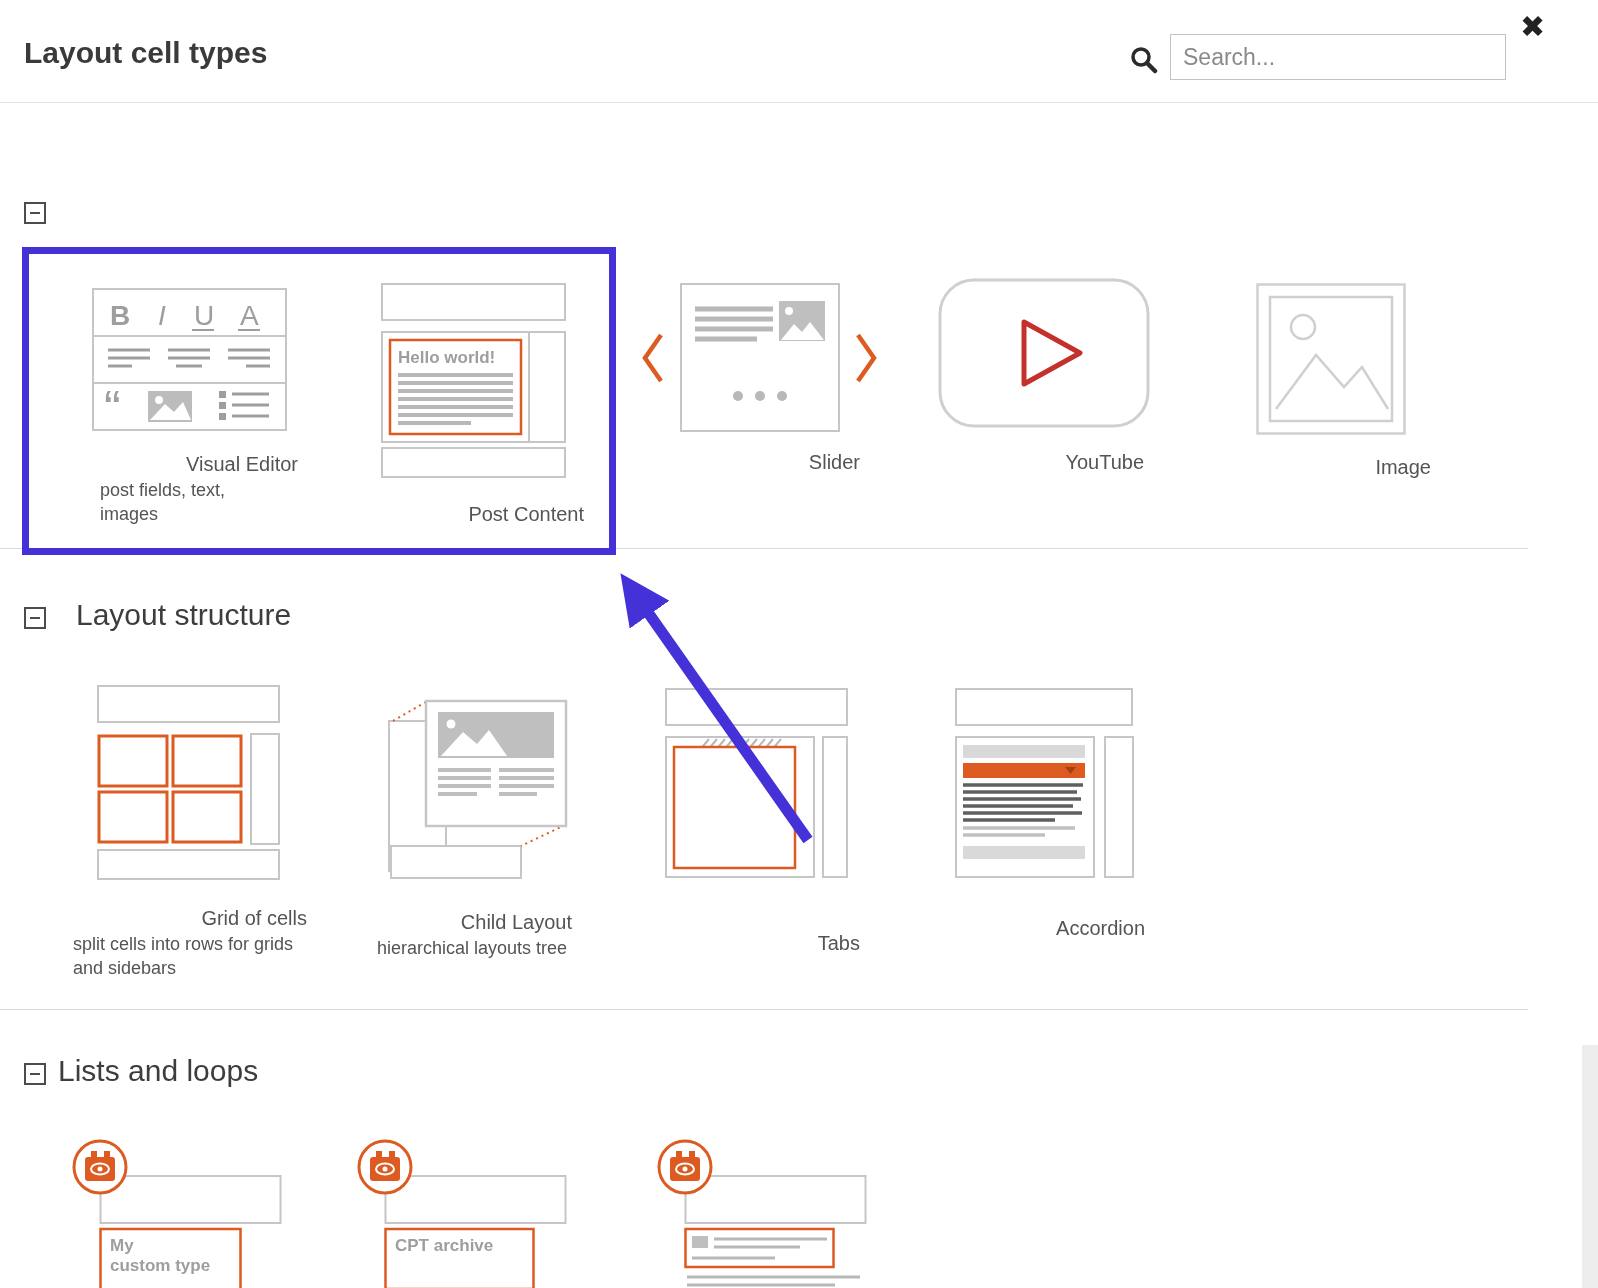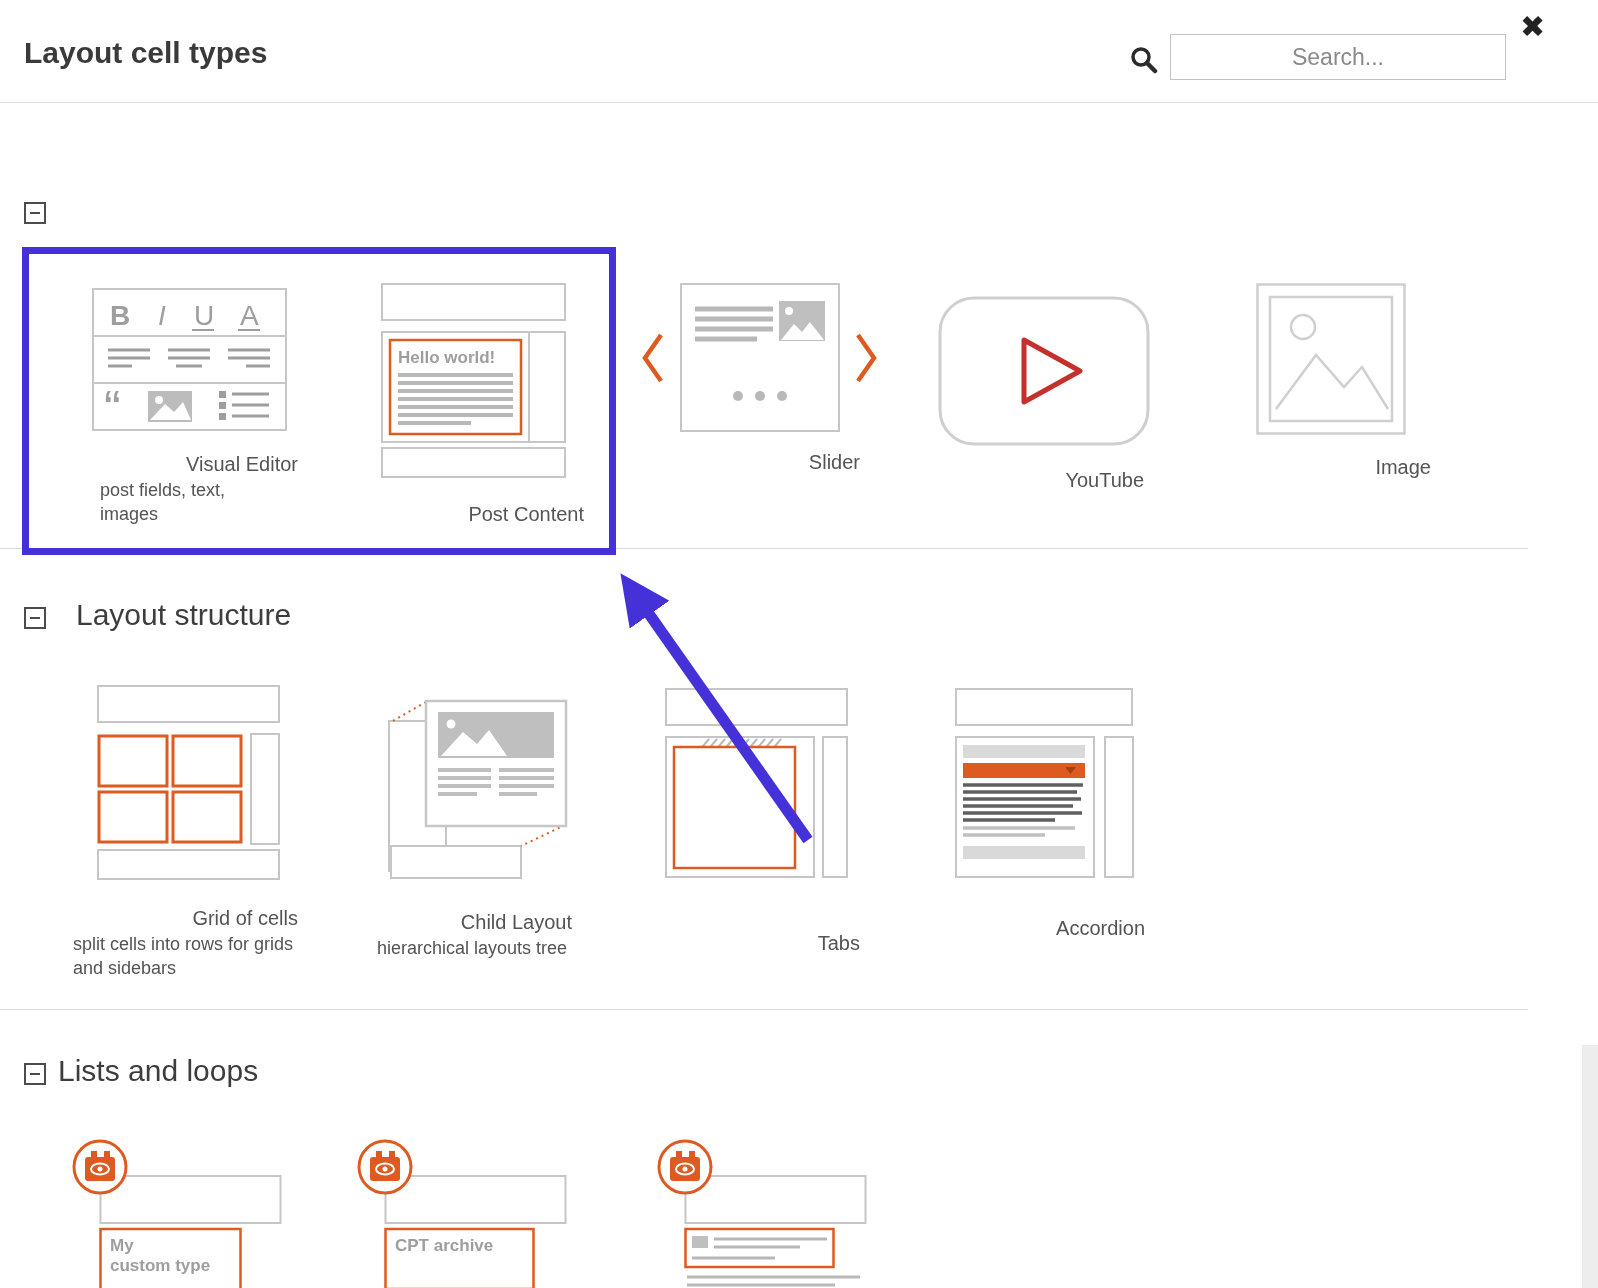--- a/index.html
+++ b/index.html
@@ -6,21 +6,21 @@
   html,body { width:1598px; height:1288px; }
   body { font-family:"Liberation Sans","DejaVu Sans",sans-serif; background:#fff; }
   .stage { position:relative; width:1598px; height:1288px; overflow:hidden; background:#fff; }
   .abs { position:absolute; }
 
   
   .page-title { left:24px; top:36px; font-size:30px; font-weight:700; color:#3a3a3a; }
   .hdr-line { left:0; top:102px; width:1598px; height:1px; background:#e2e2e2; }
   .search-input { left:1170px; top:34px; width:336px; height:46px; border:1px solid #c3c3c3;
                   font-size:23px; padding:0 12px; color:#15803d; outline:none;
-                  font-family:"Liberation Sans","DejaVu Sans",sans-serif;text-align:center; }
+                  font-family:"Liberation Sans","DejaVu Sans",sans-serif; }
   .search-input::placeholder { color:#8a8a8a; }
   .close-btn { left:1520px; top:12px; font-size:30px; font-weight:700; color:#222; cursor:pointer; line-height:1; }
 
   
   .collapse-icon { width:22px; height:22px; border:2px solid #4c4c4c; cursor:pointer; }
   .collapse-icon::after { content:""; position:absolute; left:4px; right:4px; top:50%; margin-top:-1px; height:2px; background:#4c4c4c; }
   .section-title { font-size:30px; font-weight:400; color:#3d3d3d; }
   .divider { height:1px; background:#dadada; }
 
   
@@ -127,21 +127,21 @@
       <circle cx="152" cy="28" r="4" fill="#fff"></circle>
       <polygon points="144,57 157,41 165,49 173,39 187,57" fill="#fff"></polygon>
       <circle cx="101" cy="113" r="5" fill="#b8b8b8"></circle>
       <circle cx="123" cy="113" r="5" fill="#b8b8b8"></circle>
       <circle cx="145" cy="113" r="5" fill="#b8b8b8"></circle>
       <polyline points="221,52 237,75 221,98" fill="none" stroke="#DD5B21" stroke-width="4.5"></polyline>
     </svg>
     <div class="abs cell-label" style="left:23px;top:167px;width:200px;">Slider</div>
   </div>
 
-  <div class="abs cell" style="left:938px;top:296px;width:212px;height:200px;">
+  <div class="abs cell" style="left:938px;top:278px;width:212px;height:200px;">
     <svg class="abs" style="left:0;top:0;" width="212" height="150" viewBox="0 0 212 150">
       <rect x="2" y="2" width="208" height="146" rx="34" fill="#fff" stroke="#cfcfcf" stroke-width="3"></rect>
       <polygon points="86,44 142,75 86,106" fill="none" stroke="#C4302B" stroke-width="5" stroke-linejoin="round"></polygon>
     </svg>
     <div class="abs cell-label" style="left:6px;top:172px;width:200px;">YouTube</div>
   </div>
 
   <div class="abs cell" style="left:1231px;top:283px;width:200px;height:200px;">
     <svg class="abs" style="left:25px;top:0;" width="150" height="152" viewBox="0 0 150 152">
       <rect x="1.5" y="1.5" width="147" height="149" fill="#fff" stroke="#cfcfcf" stroke-width="2.5"></rect>
@@ -160,21 +160,21 @@
   <div class="abs cell" style="left:78px;top:685px;width:220px;height:300px;">
     <svg class="abs" style="left:19px;top:0;" width="183" height="195" viewBox="0 0 183 195">
       <rect x="1" y="1" width="181" height="36" fill="#fff" stroke="#c6c6c6" stroke-width="2"></rect>
       <rect x="154" y="49" width="28" height="110" fill="#fff" stroke="#c6c6c6" stroke-width="2"></rect>
       <rect x="2" y="51" width="68" height="50" fill="#fff" stroke="#DD5B21" stroke-width="3"></rect>
       <rect x="76" y="51" width="68" height="50" fill="#fff" stroke="#DD5B21" stroke-width="3"></rect>
       <rect x="2" y="107" width="68" height="50" fill="#fff" stroke="#DD5B21" stroke-width="3"></rect>
       <rect x="76" y="107" width="68" height="50" fill="#fff" stroke="#DD5B21" stroke-width="3"></rect>
       <rect x="1" y="165" width="181" height="29" fill="#fff" stroke="#c6c6c6" stroke-width="2"></rect>
     </svg>
-    <div class="abs cell-label" style="left:0;top:221px;width:220px;">Grid of cells</div>
+    <div class="abs cell-label" style="left:9px;top:221px;width:220px;">Grid of cells</div>
     <div class="abs cell-sub" style="left:-5px;top:247px;width:230px;">split cells into rows for grids and sidebars</div>
   </div>
 
   <div class="abs cell" style="left:377px;top:688px;width:195px;height:300px;">
     <svg class="abs" style="left:8px;top:0;" width="185" height="195" viewBox="0 0 185 195">
       <rect x="4" y="33" width="57" height="150" fill="#fff" stroke="#c6c6c6" stroke-width="2"></rect>
       <rect x="6" y="158" width="130" height="32" fill="#fff" stroke="#c6c6c6" stroke-width="2"></rect>
       <line x1="41" y1="14" x2="6" y2="34" stroke="#DD5B21" stroke-width="2" stroke-dasharray="2 4"></line>
       <line x1="180" y1="137" x2="136" y2="158" stroke="#DD5B21" stroke-width="2" stroke-dasharray="2 4"></line>
       <rect x="41" y="13" width="140" height="125" fill="#fff" stroke="#c6c6c6" stroke-width="2.5"></rect>

